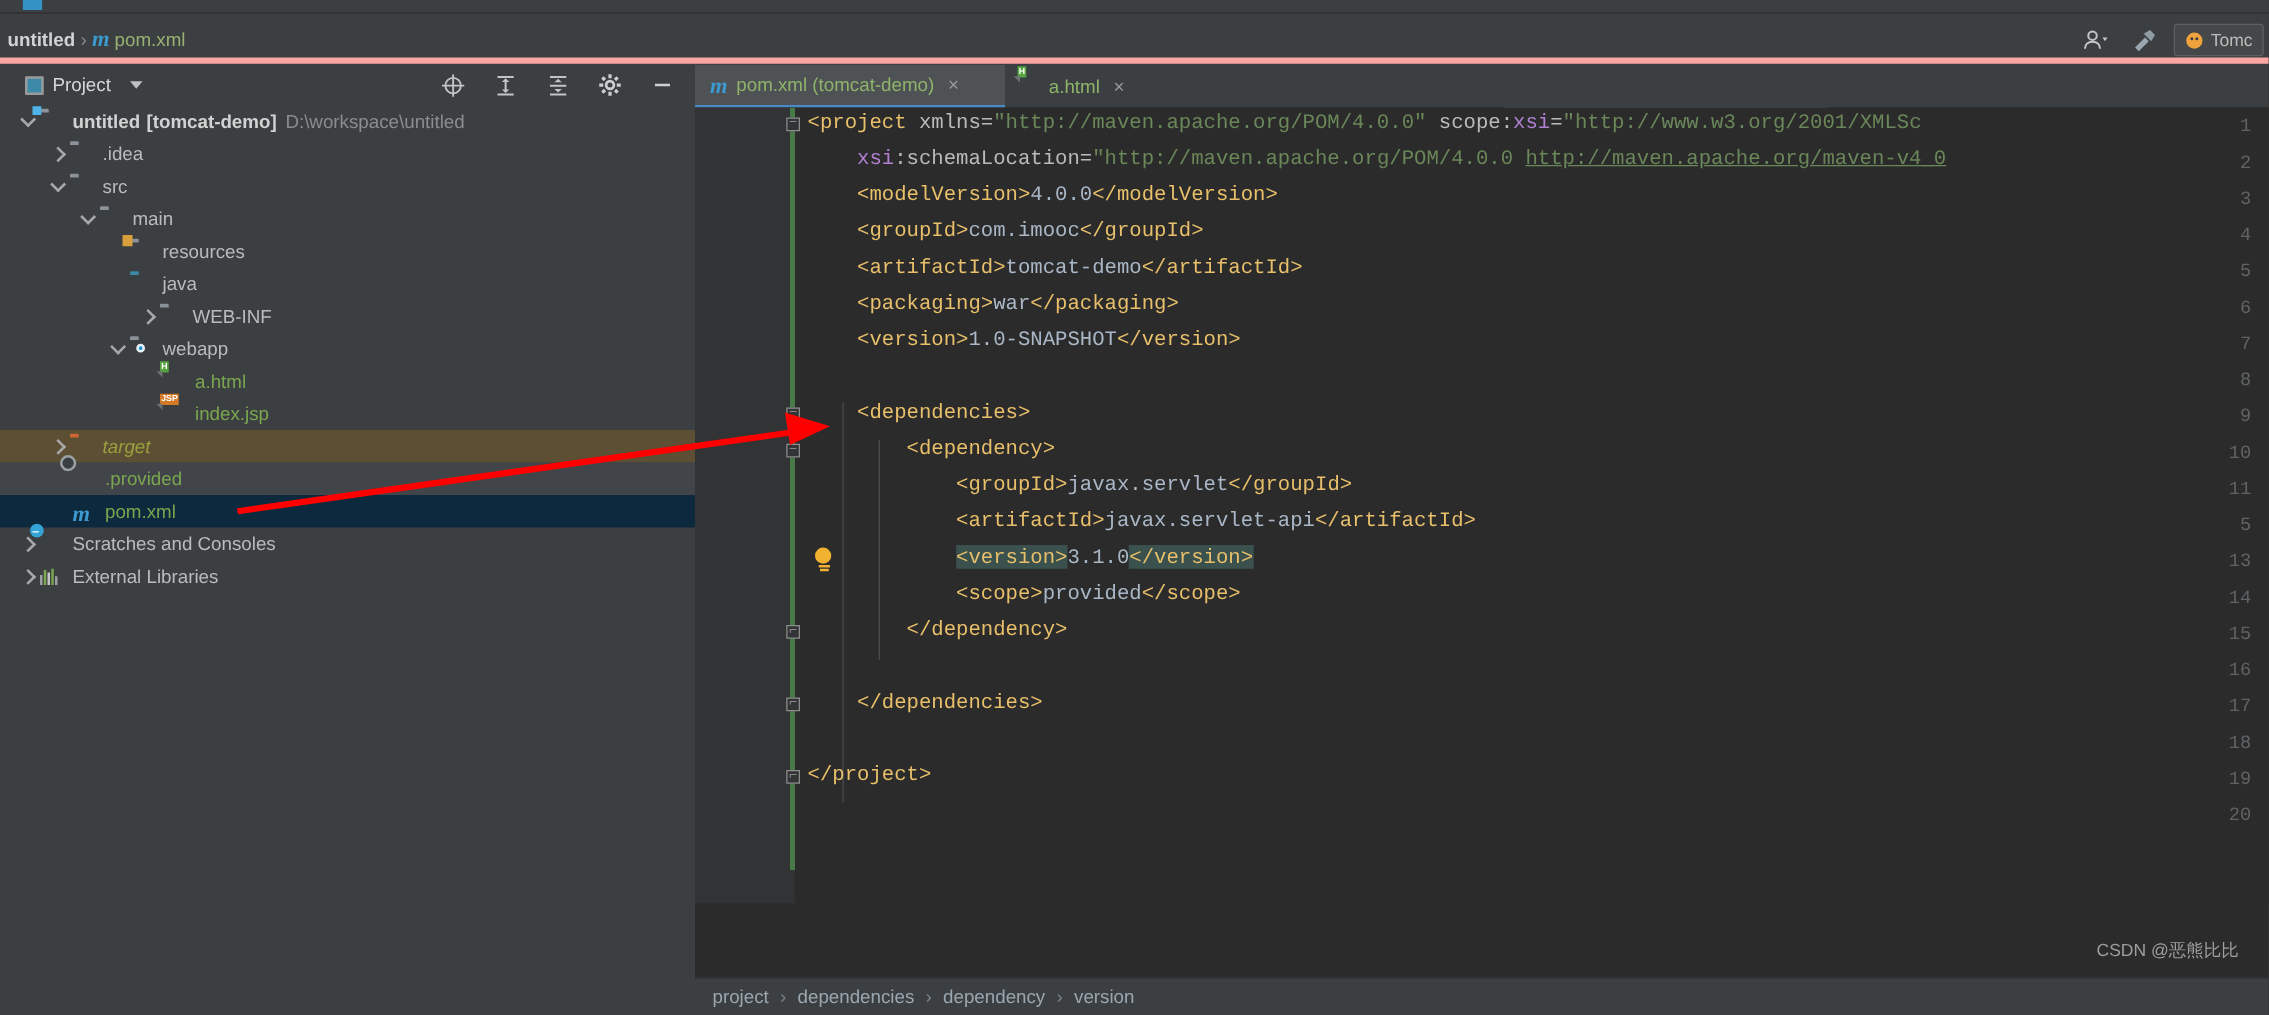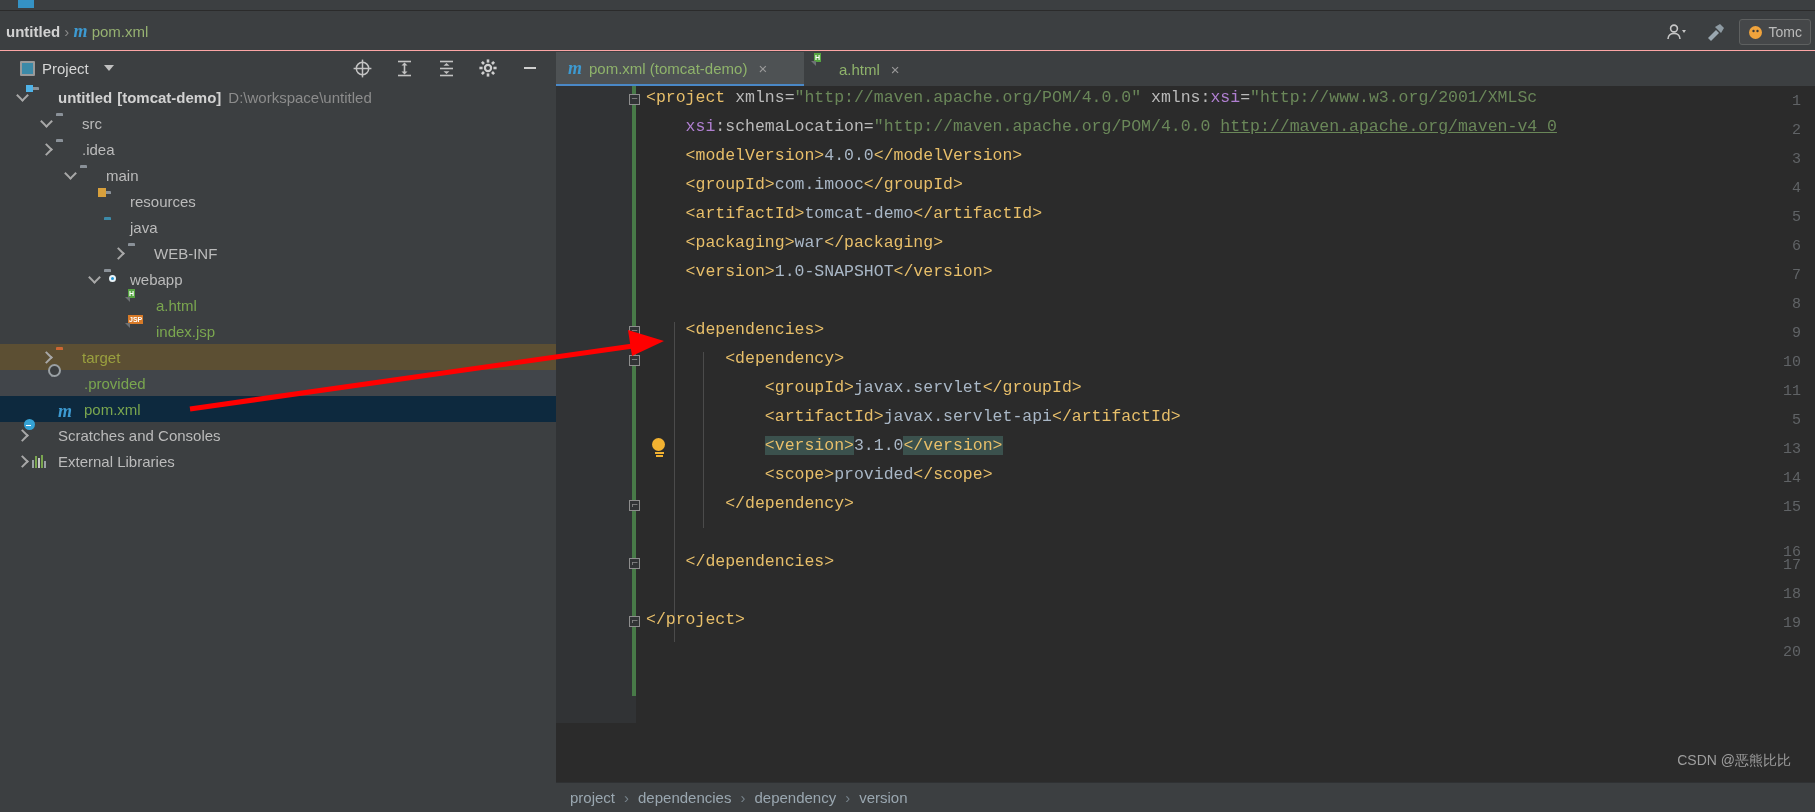--- a/index.html
+++ b/index.html
@@ -17,21 +17,21 @@
     background: #3c3f41; border-bottom: 1px solid #2b2b2b; overflow: hidden;
   }
   .menustrip .logo {
     position: absolute; left: 18px; top: -8px; width: 16px; height: 16px;
     background: #3592c4; clip-path: polygon(0 30%, 50% 0, 100% 30%, 100% 100%, 0 100%);
   }
 
   
   .navbar {
     position: absolute; left: 0; top: 11px; width: 1815px; height: 40px;
-    background: #3c3f41; border-bottom: 1px solid #fca5a5;
+    background: #3c3f41; border-bottom: 5px solid #fca5a5;
   }
   .navbar .crumb {
     position: absolute; top: 10px; font-size: 15px; color: #bcbcbc; white-space: nowrap;
   }
   .crumb-sep { color: #8a8a8a; font-size: 15px; }
   .mvn-m {
     font-family: "Liberation Serif", serif; font-style: italic; font-weight: bold;
     color: #3d9ad1; font-size: 18px;
   }
   .green-txt { color: #96b171; }
@@ -57,21 +57,21 @@
 
   .projtree {
     position: absolute; left: 0; top: 84px; width: 556px; height: 728px;
     background: #3c3f41; overflow: hidden;
   }
   .row {
     position: relative; height: 26px; display: flex; align-items: center;
     font-size: 15px; color: #bbbbbb; white-space: nowrap;
   }
   .row.sel-blue { background: #0d293e; }
-  .row.sel-target { background: #5c4f33; }
+  .row.sel-target { background: #5c4f33; font-style: italic; }
   .row.sel-grey { background: #41454a; }
   .arrow {
     width: 9px; height: 9px; border-right: 2px solid #a8a8a8; border-bottom: 2px solid #a8a8a8;
     display: inline-block;
   }
   .arrow.right { transform: rotate(-45deg); }
   .arrow.down  { transform: rotate(45deg); margin-top: -4px; }
   .arrow-slot { width: 20px; display: flex; justify-content: center; align-items: center; }
   .ic { width: 20px; height: 16px; margin-right: 6px; display:inline-block; position: relative; flex: 0 0 auto;}
 
@@ -273,32 +273,32 @@
           <i class="arrow down"></i>
         </span>
       <span class="ic"><span class="folder"><span class="badge-sq"></span></span></span>
       <span class="name-bold">untitled</span>
       <span class="name-bold" style="margin-left:5px;">[tomcat-demo]</span>
       <span class="path-dim">D:\workspace\untitled</span>
     </div>
 
     <div class="row" style="padding-left:36px;">
       <span class="arrow-slot">
+          <i class="arrow right"></i>
+        </span>
+      <span class="ic"><span class="folder"></span></span>
+      <span>.idea</span>
+    </div>
+
+    <div class="row" style="padding-left:36px;">
+      <span class="arrow-slot">
           <i class="arrow down"></i>
         </span>
       <span class="ic"><span class="folder"></span></span>
       <span>src</span>
-    </div>
-
-    <div class="row" style="padding-left:36px;">
-      <span class="arrow-slot">
-          <i class="arrow right"></i>
-        </span>
-      <span class="ic"><span class="folder"></span></span>
-      <span>.idea</span>
     </div>
 
     <div class="row" style="padding-left:60px;">
       <span class="arrow-slot">
           <i class="arrow down"></i>
         </span>
       <span class="ic"><span class="folder"></span></span>
       <span>main</span>
     </div>
 
@@ -410,21 +410,21 @@
       <div class="lnum" style="top:152px;">6</div>
       <div class="lnum" style="top:181px;">7</div>
       <div class="lnum" style="top:210px;">8</div>
       <div class="lnum" style="top:239px;">9</div>
       <div class="lnum" style="top:268px;">10</div>
       <div class="lnum" style="top:297px;">11</div>
       <div class="lnum" style="top:326px;">5</div>
       <div class="lnum" style="top:355px;">13</div>
       <div class="lnum" style="top:384px;">14</div>
       <div class="lnum" style="top:413px;">15</div>
-      <div class="lnum" style="top:458px;text-align:right;">16</div>
+      <div class="lnum" style="top:442px;text-align:right;">16</div>
       <div class="lnum" style="top:471px;">17</div>
       <div class="lnum" style="top:500px;">18</div>
       <div class="lnum" style="top:529px;">19</div>
       <div class="lnum" style="top:558px;">20</div>
 
       <div class="foldmark" style="left:73px;top:8px;">−</div>
       <div class="foldmark" style="left:73px;top:240px;">−</div>
       <div class="foldmark" style="left:73px;top:269px;">−</div>
       <div class="foldmark" style="left:73px;top:414px;">⌐</div>
       <div class="foldmark" style="left:73px;top:472px;">⌐</div>
@@ -432,21 +432,21 @@
 
       <div class="bulb" style="left:96px;top:352px;">
         <div class="b"></div>
           <div class="s"></div>
           <div class="s2"></div>
       </div>
 
       <div class="indent-guide" style="left:118px;top:236px;height:320px;"></div>
       <div class="indent-guide" style="left:147px;top:266px;height:176px;"></div>
 
-      <div class="codeline" style="top:2px;"><span class="tk-tag">&lt;project</span> <span class="tk-attr">xmlns=</span><span class="tk-str">"http://maven.apache.org/POM/4.0.0"</span> <span class="tk-attr">xmlns:</span><span class="tk-ns">xsi</span><span class="tk-attr">=</span><span class="tk-str">"http://www.w3.org/2001/XMLSc</span></div>
+      <div class="codeline" style="top:2px;"><span class="tk-tag">&lt;project</span> <span class="tk-attr">xmlns=</span><span class="tk-str">"http://maven.apache.org/POM/4.0.0"</span> <span class="tk-attr">scope:</span><span class="tk-ns">xsi</span><span class="tk-attr">=</span><span class="tk-str">"http://www.w3.org/2001/XMLSc</span></div>
 
       <div class="codeline" style="top:31px;">    <span class="tk-ns">xsi</span><span class="tk-attr">:schemaLocation=</span><span class="tk-str">"http://maven.apache.org/POM/4.0.0 </span><span class="tk-link">http://maven.apache.org/maven-v4_0</span></div>
 
       <div class="codeline" style="top:60px;">    <span class="tk-tag">&lt;modelVersion&gt;</span><span class="tk-val">4.0.0</span><span class="tk-tag">&lt;/modelVersion&gt;</span></div>
 
       <div class="codeline" style="top:89px;">    <span class="tk-tag">&lt;groupId&gt;</span><span class="tk-val">com.imooc</span><span class="tk-tag">&lt;/groupId&gt;</span></div>
 
       <div class="codeline" style="top:118px;">    <span class="tk-tag">&lt;artifactId&gt;</span><span class="tk-val">tomcat-demo</span><span class="tk-tag">&lt;/artifactId&gt;</span></div>
 
       <div class="codeline" style="top:147px;">    <span class="tk-tag">&lt;packaging&gt;</span><span class="tk-val">war</span><span class="tk-tag">&lt;/packaging&gt;</span></div>

